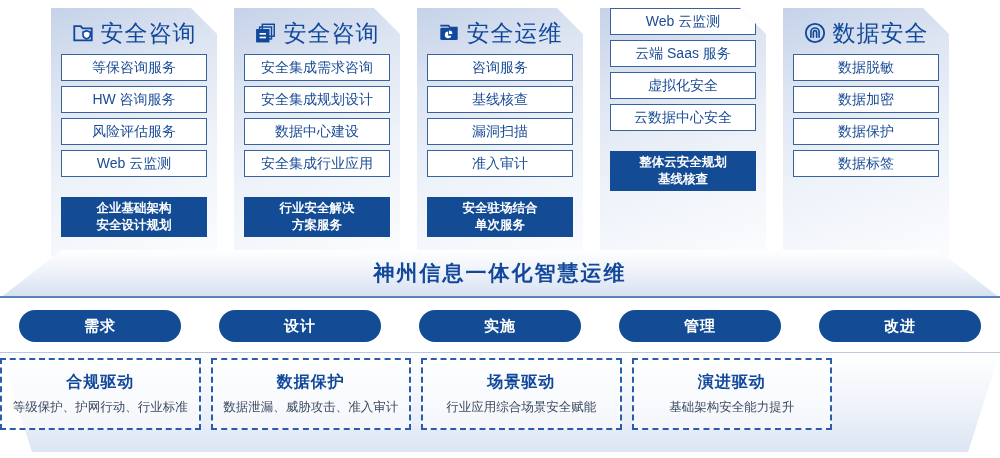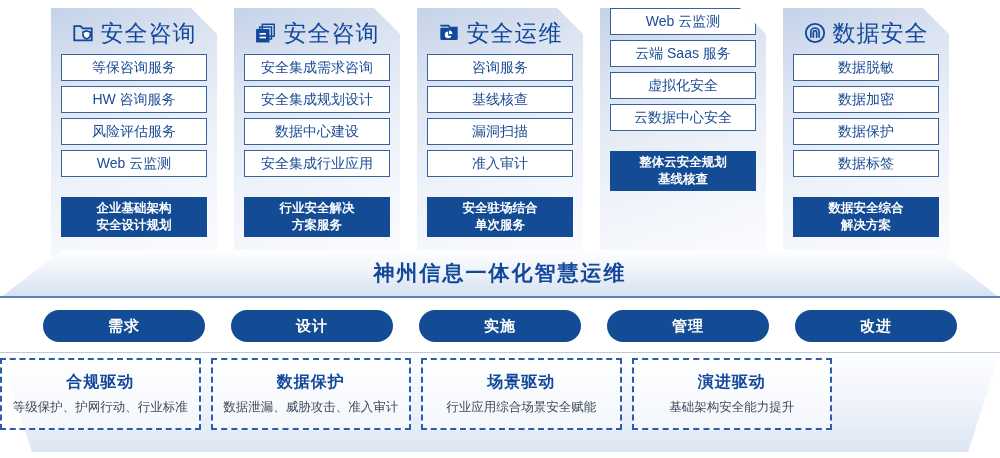--- a/index.html
+++ b/index.html
@@ -124,21 +124,21 @@
   }
 
   
   #phases {
     position: absolute;
     left: 0;
     top: 310px;
     width: 1000px;
     display: flex;
     justify-content: center;
-    gap: 26px;
+    gap: 38px;
   }
   .pill {
     width: 162px;
     height: 32px;
     border-radius: 16px;
     background: #134c94;
     color: #ffffff;
     font-size: 15px;
     font-weight: bold;
     letter-spacing: 1px;
@@ -284,24 +284,20 @@
         <circle cx="12" cy="12" r="10" fill="none" stroke="#11489b" stroke-width="2"></circle>
         <path d="M7.5 16.5V11a4.5 4.5 0 0 1 9 0v5.5" fill="none" stroke="#11489b" stroke-width="1.8" stroke-linecap="round"></path>
         <path d="M10.2 16.5v-5.3a1.8 1.8 0 0 1 3.6 0v5.3" fill="none" stroke="#11489b" stroke-width="1.8" stroke-linecap="round"></path>
       </svg>
       <span class="col-title">数据安全</span>
     </div>
     <div class="item">数据脱敏</div>
     <div class="item">数据加密</div>
     <div class="item">数据保护</div>
     <div class="item">数据标签</div>
-    <div class="footer-item">
-      <span>数据安全综合</span>
-      <span>解决方案</span>
-    </div>
   </div>
 
 </div>
 
 <div id="banner">
   <div class="shape"></div>
   <div class="edge"></div>
   <div class="label">神州信息一体化智慧运维</div>
 </div>
 

